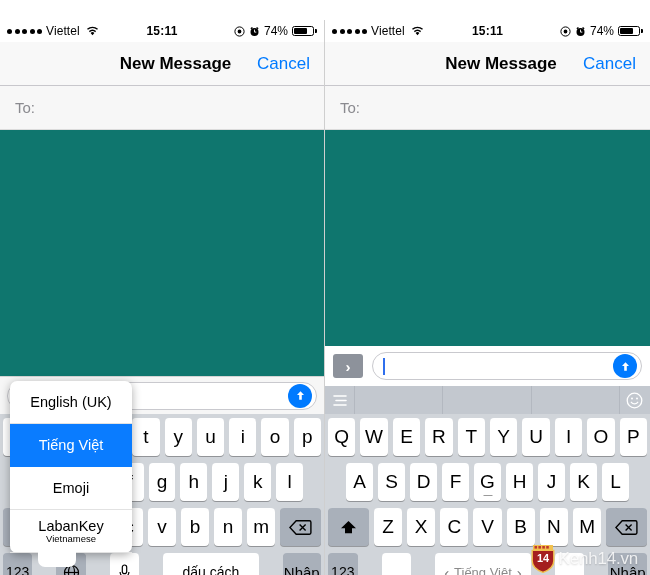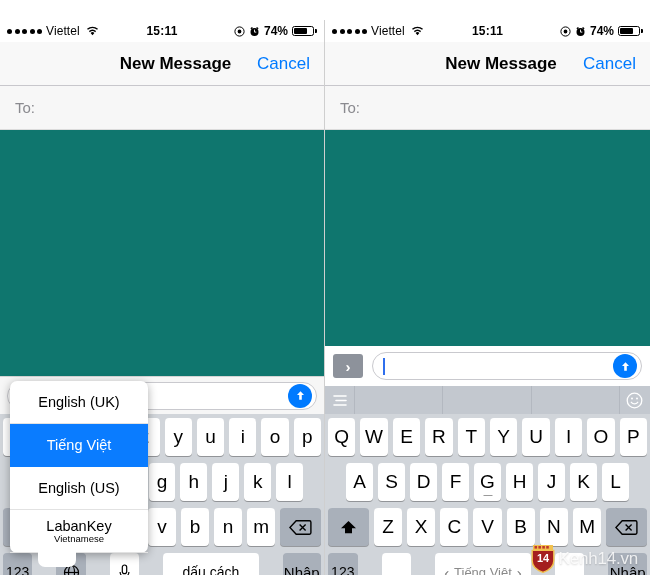--- a/index.html
+++ b/index.html
@@ -30,21 +30,21 @@
   .carrier { font-size: 12px; letter-spacing: .1px; }
   .wifi { margin-left: 2px; display: inline-block; }
   .sb-center {
     position: absolute; left: 0; right: 0; text-align: center;
     font-size: 12px; font-weight: bold; letter-spacing: .2px;
   }
   .sb-right {
     margin-left: auto; display: flex; align-items: center; gap: 4px;
     position: relative; z-index: 2;
   }
-  .batt-pct { font-size: 12px; font-weight: bold; }
+  .batt-pct { font-size: 12px; font-weight: normal; }
   .battery { display: flex; align-items: center; }
   .batt-body {
     width: 22px; height: 10px; border: 1px solid #000;
     border-radius: 2.5px; padding: 1px; display: flex;
   }
   .batt-fill { background: #000; width: 74%; border-radius: 1px; }
   .batt-tip {
     width: 2px; height: 4px; background: #000;
     border-radius: 0 1px 1px 0; margin-left: 1px;
   }
@@ -155,21 +155,21 @@
   .sugg-cell {
     flex: 1; border-right: 1px solid #b3b8c0;
     display: flex; align-items: center; justify-content: center;
   }
   .sugg-cell:last-child { border-right: none; }
   .sugg-icon { flex: 0 0 30px; color: #fff; font-size: 14px; }
 
   
   .lang-popup {
     position: absolute; left: 10px; bottom: 42px;
-    width: 138px; background: #fff;
+    width: 122px; background: #fff;
     border-radius: 7px;
     box-shadow: 0 2px 10px rgba(0,0,0,.33);
     z-index: 30; overflow: visible;
   }
   .lang-item {
     height: 43px; display: flex; flex-direction: column;
     align-items: center; justify-content: center;
     font-size: 14.5px; color: #000;
     border-bottom: 1px solid #e2e2e2;
   }
@@ -346,21 +346,21 @@
       </div>
 
       <div class="lang-popup">
         <div class="lang-item">
           <span>English (UK)</span>
         </div>
         <div class="lang-item selected">
           <span>Tiếng Việt</span>
         </div>
         <div class="lang-item">
-          <span>English (US)</span>
+          <span>Emoji</span>
         </div>
         <div class="lang-item">
           <span>LabanKey</span>
           <span class="lang-sub">Vietnamese</span>
         </div>
         <div class="lang-tail"></div>
       </div>
 
     </div>
   </div>

